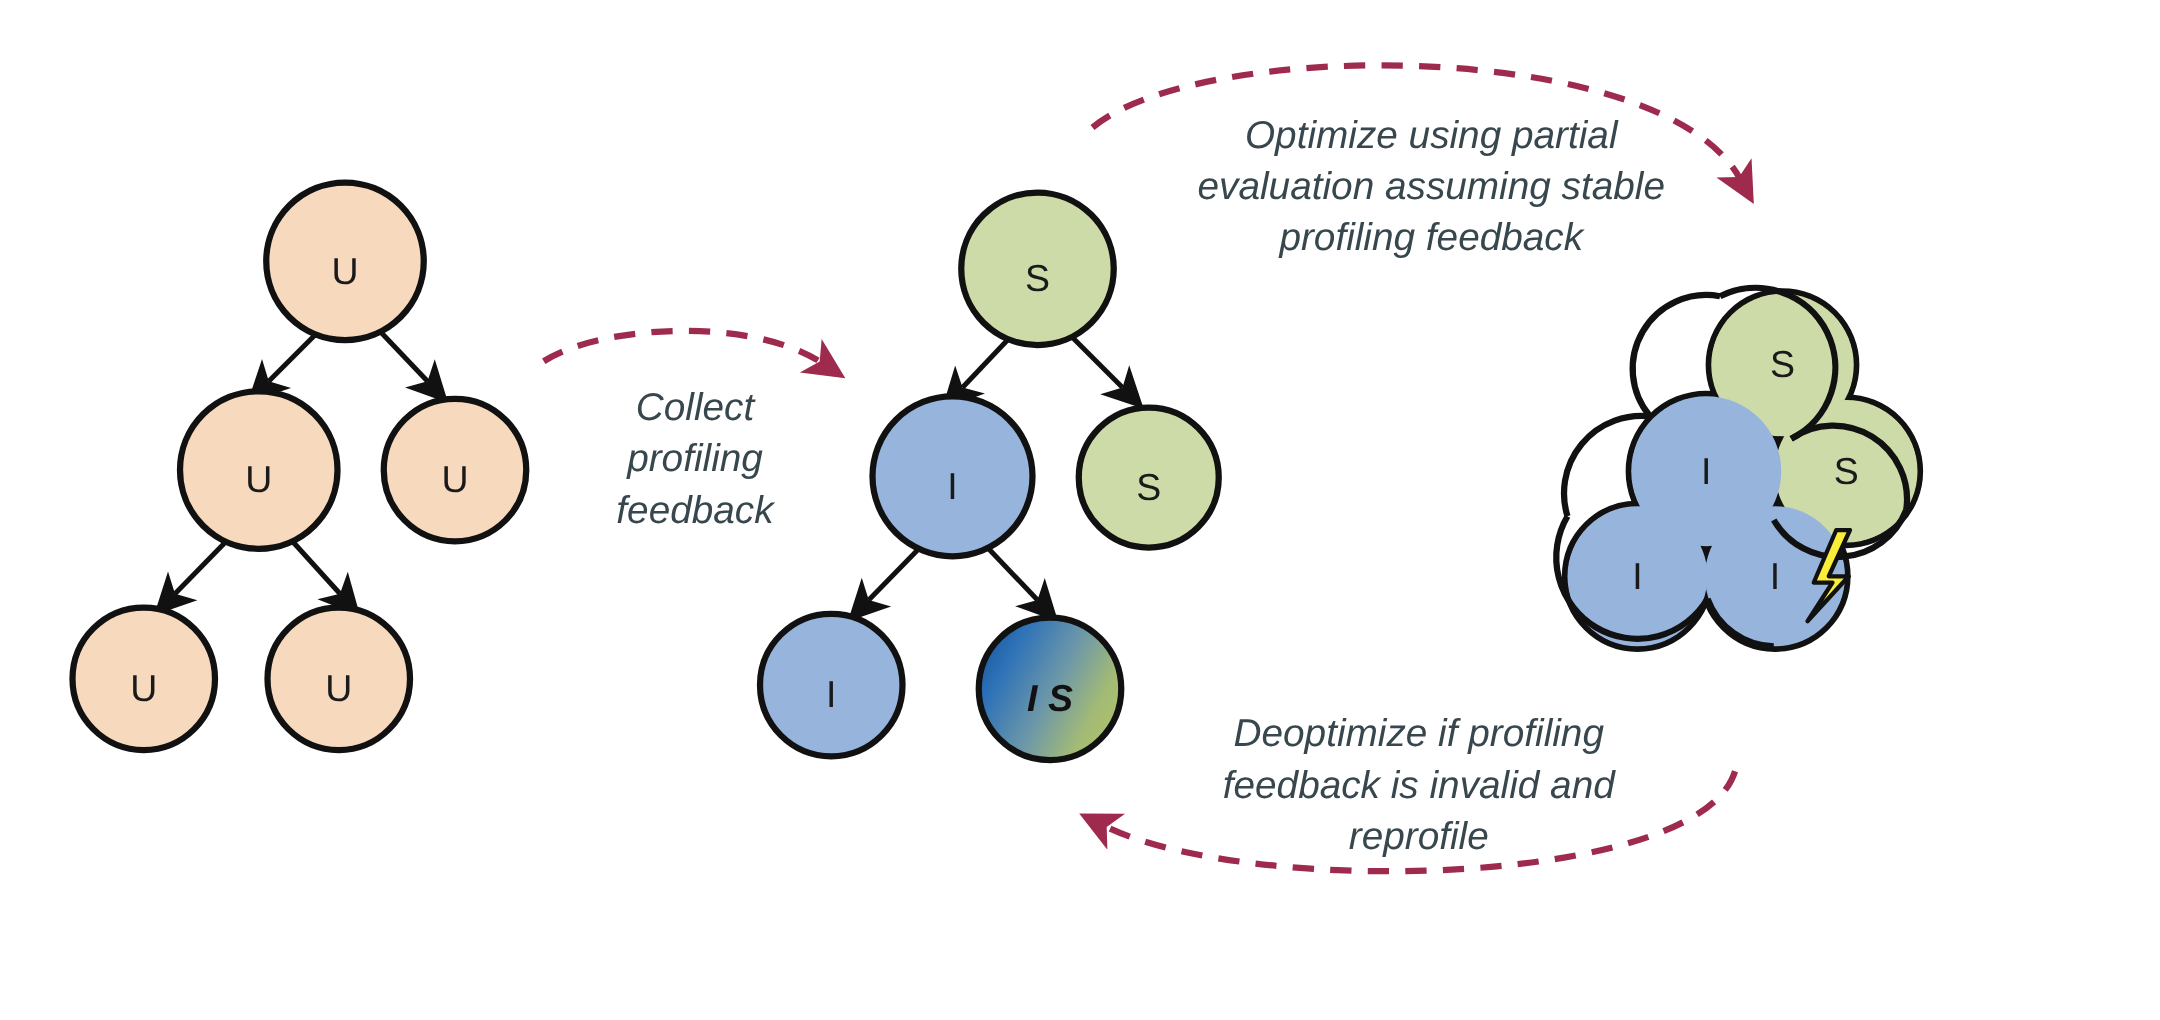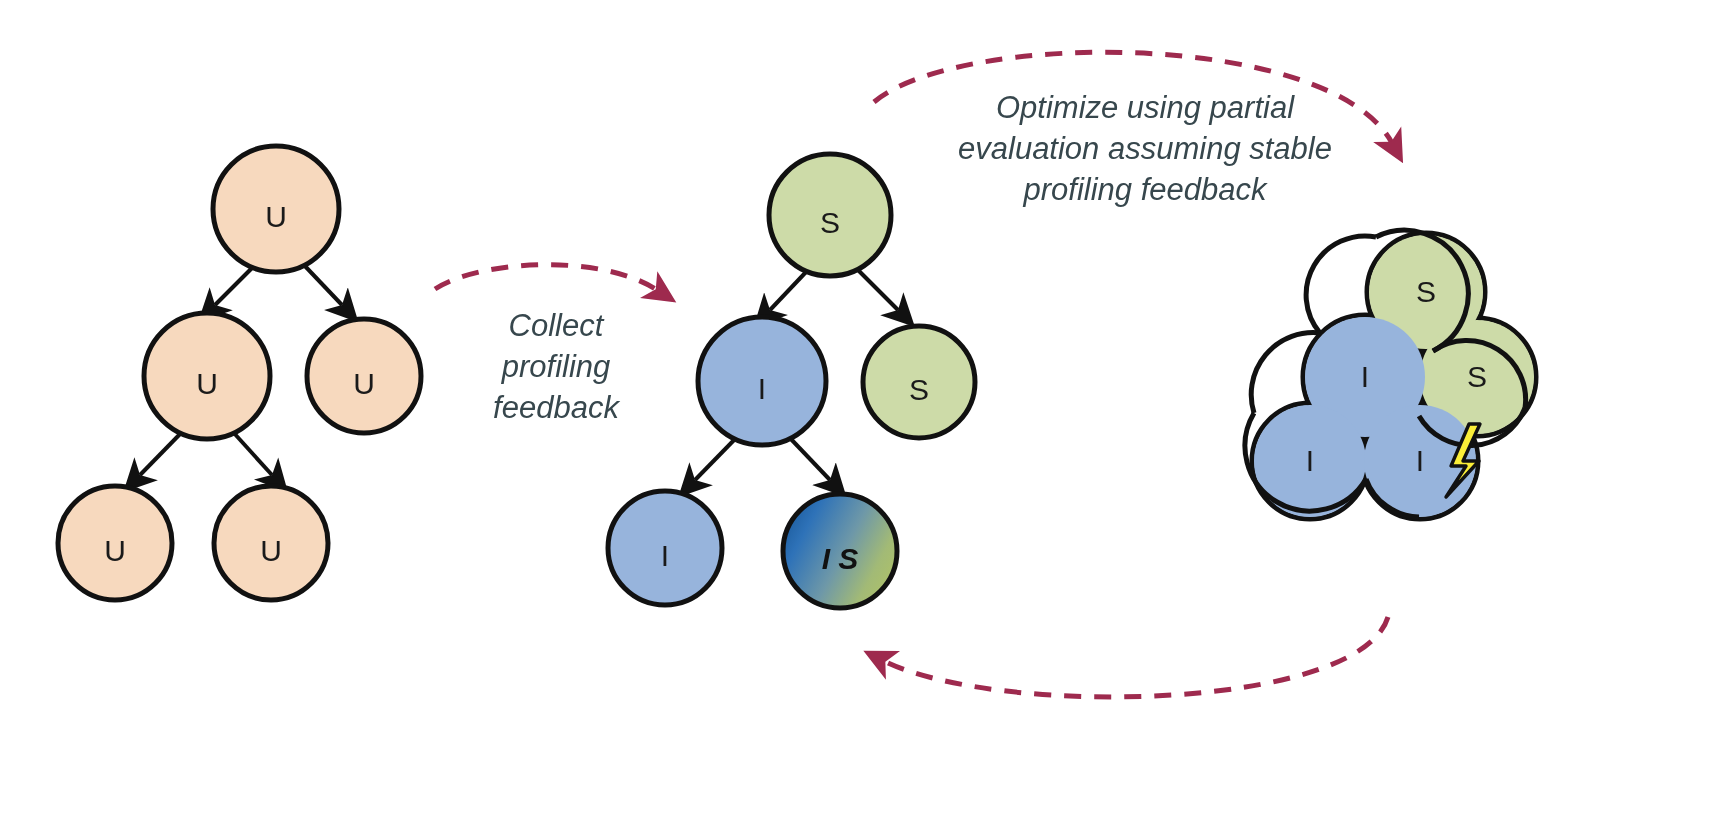--- a/index.html
+++ b/index.html
@@ -150,14 +150,17 @@
   </svg>
 
   <div class="capText" style="left:446px;top:306px;width:220px;">Collect
 profiling
 feedback</div>
 
   <div class="capText" style="left:950px;top:88px;width:390px;">Optimize using partial
 evaluation assuming stable
 profiling feedback</div>
 
+  <div class="capText" style="left:945px;top:567px;width:380px;">Deoptimize if profiling
+feedback is invalid and
+reprofile</div>
 
 </div>
 
 </body></html>

